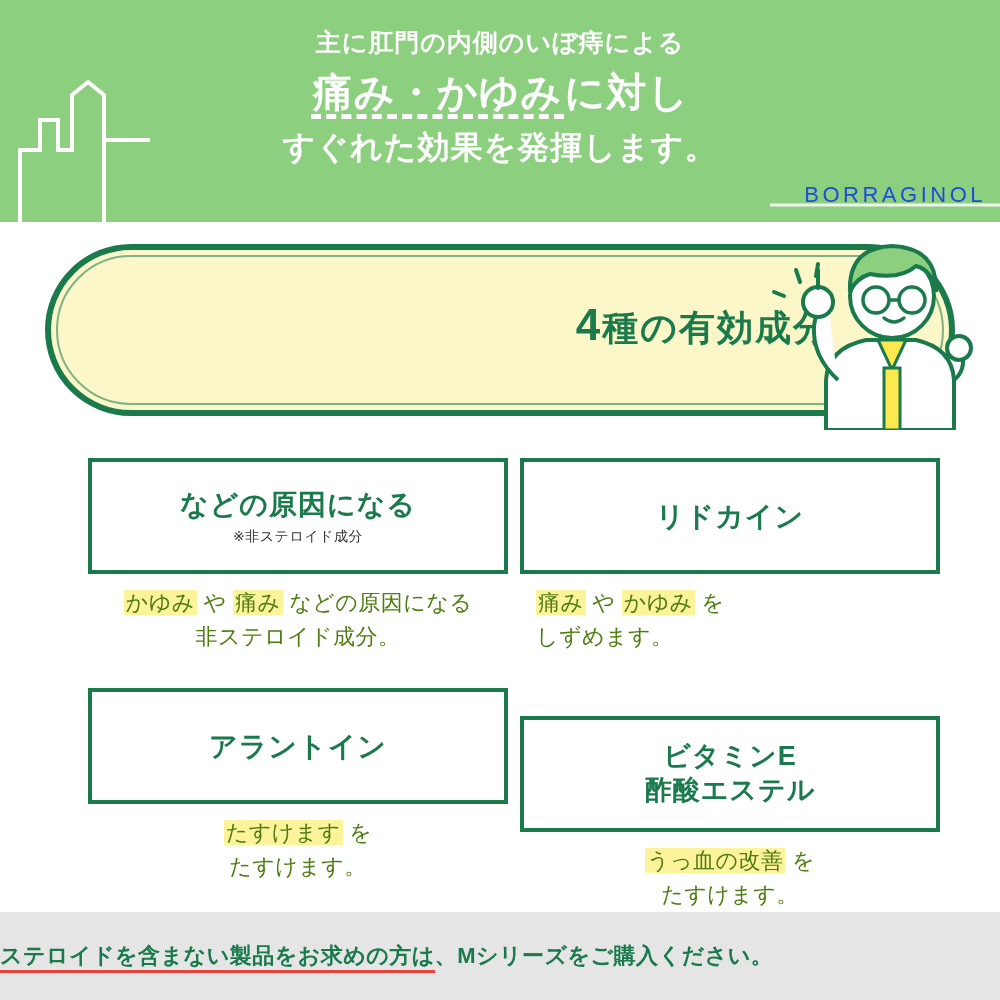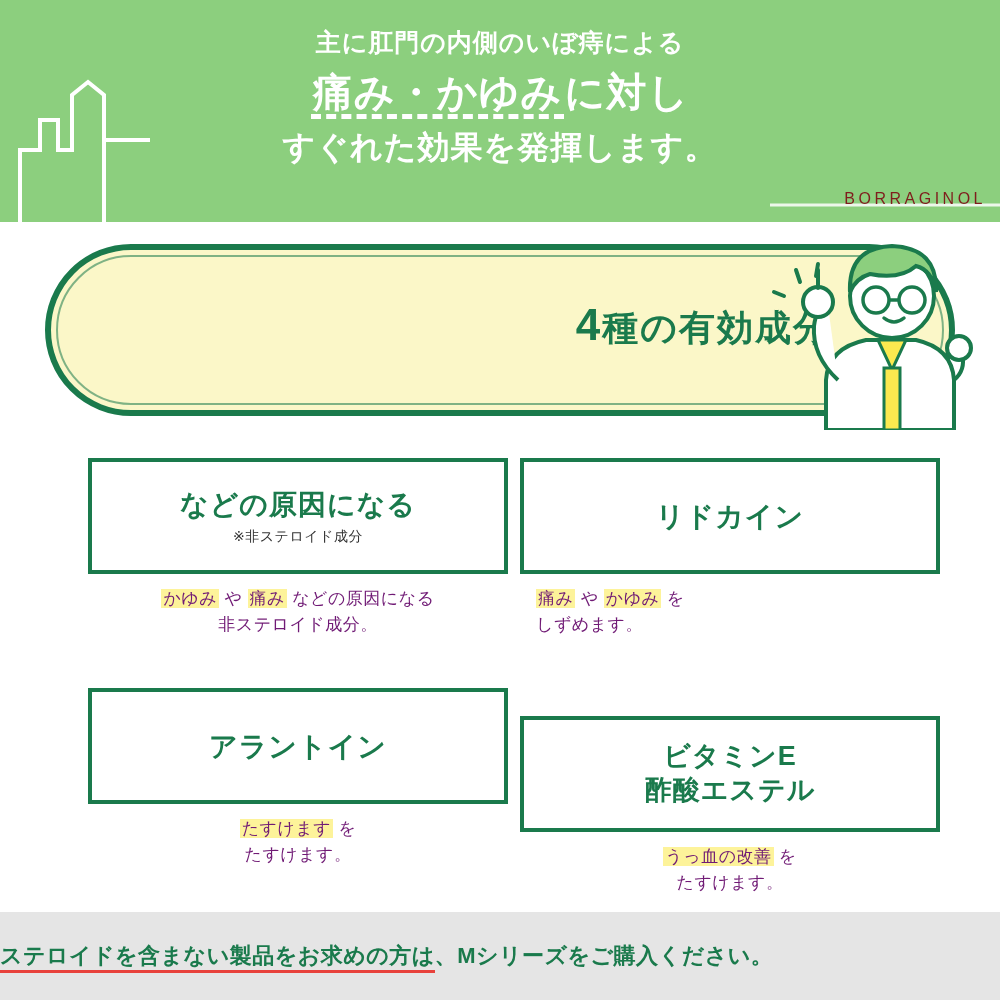--- a/index.html
+++ b/index.html
@@ -38,21 +38,21 @@
   .hline2 .em {
     position: relative;
     padding: 0 2px;
   }
   .hline3 {
     font-size: 32px; font-weight: 700; letter-spacing: 1px;
     line-height: 1.4; margin-top: 4px;
   }
   .brand {
     position: absolute; right: 14px; bottom: 14px;
-    color: #7f1d1d; font-size: 16px; letter-spacing: 3.5px;
+    color: #1d4ed8; font-size: 22px; letter-spacing: 3.5px;
     font-weight: 400;
   }
 
   
   .pill-wrap {
     position: absolute; left: 0; top: 222px; width: 1000px; height: 216px;
   }
   .pill {
     position: absolute; left: 45px; top: 22px;
     width: 910px; height: 172px;
@@ -100,21 +100,21 @@
   .card-name {
     color: #1a7a4c; font-size: 28px; font-weight: 700; letter-spacing: 1px;
     line-height: 1.25; text-align: center;
   }
   .card-name.two { font-size: 27px; }
   .card-note {
     color: #333333; font-size: 14px; margin-top: 6px; letter-spacing: .5px;
   }
   .card-desc {
     margin-top: 12px;
-    font-size: 17px; color: #701a75; line-height: 1.55; letter-spacing: .5px;
+    font-size: 22px; color: #4d7c0f; line-height: 1.55; letter-spacing: .5px;
   }
   .desc-center { text-align: center; }
   .desc-left { text-align: left; padding-left: 16px; }
   .hl { background: #fdf39a; padding: 0 2px; }
 
   
   .footer {
     position: absolute; left: 0; bottom: 0; width: 1000px; height: 88px;
     background: #e5e5e5;
     display: flex; align-items: center; 

